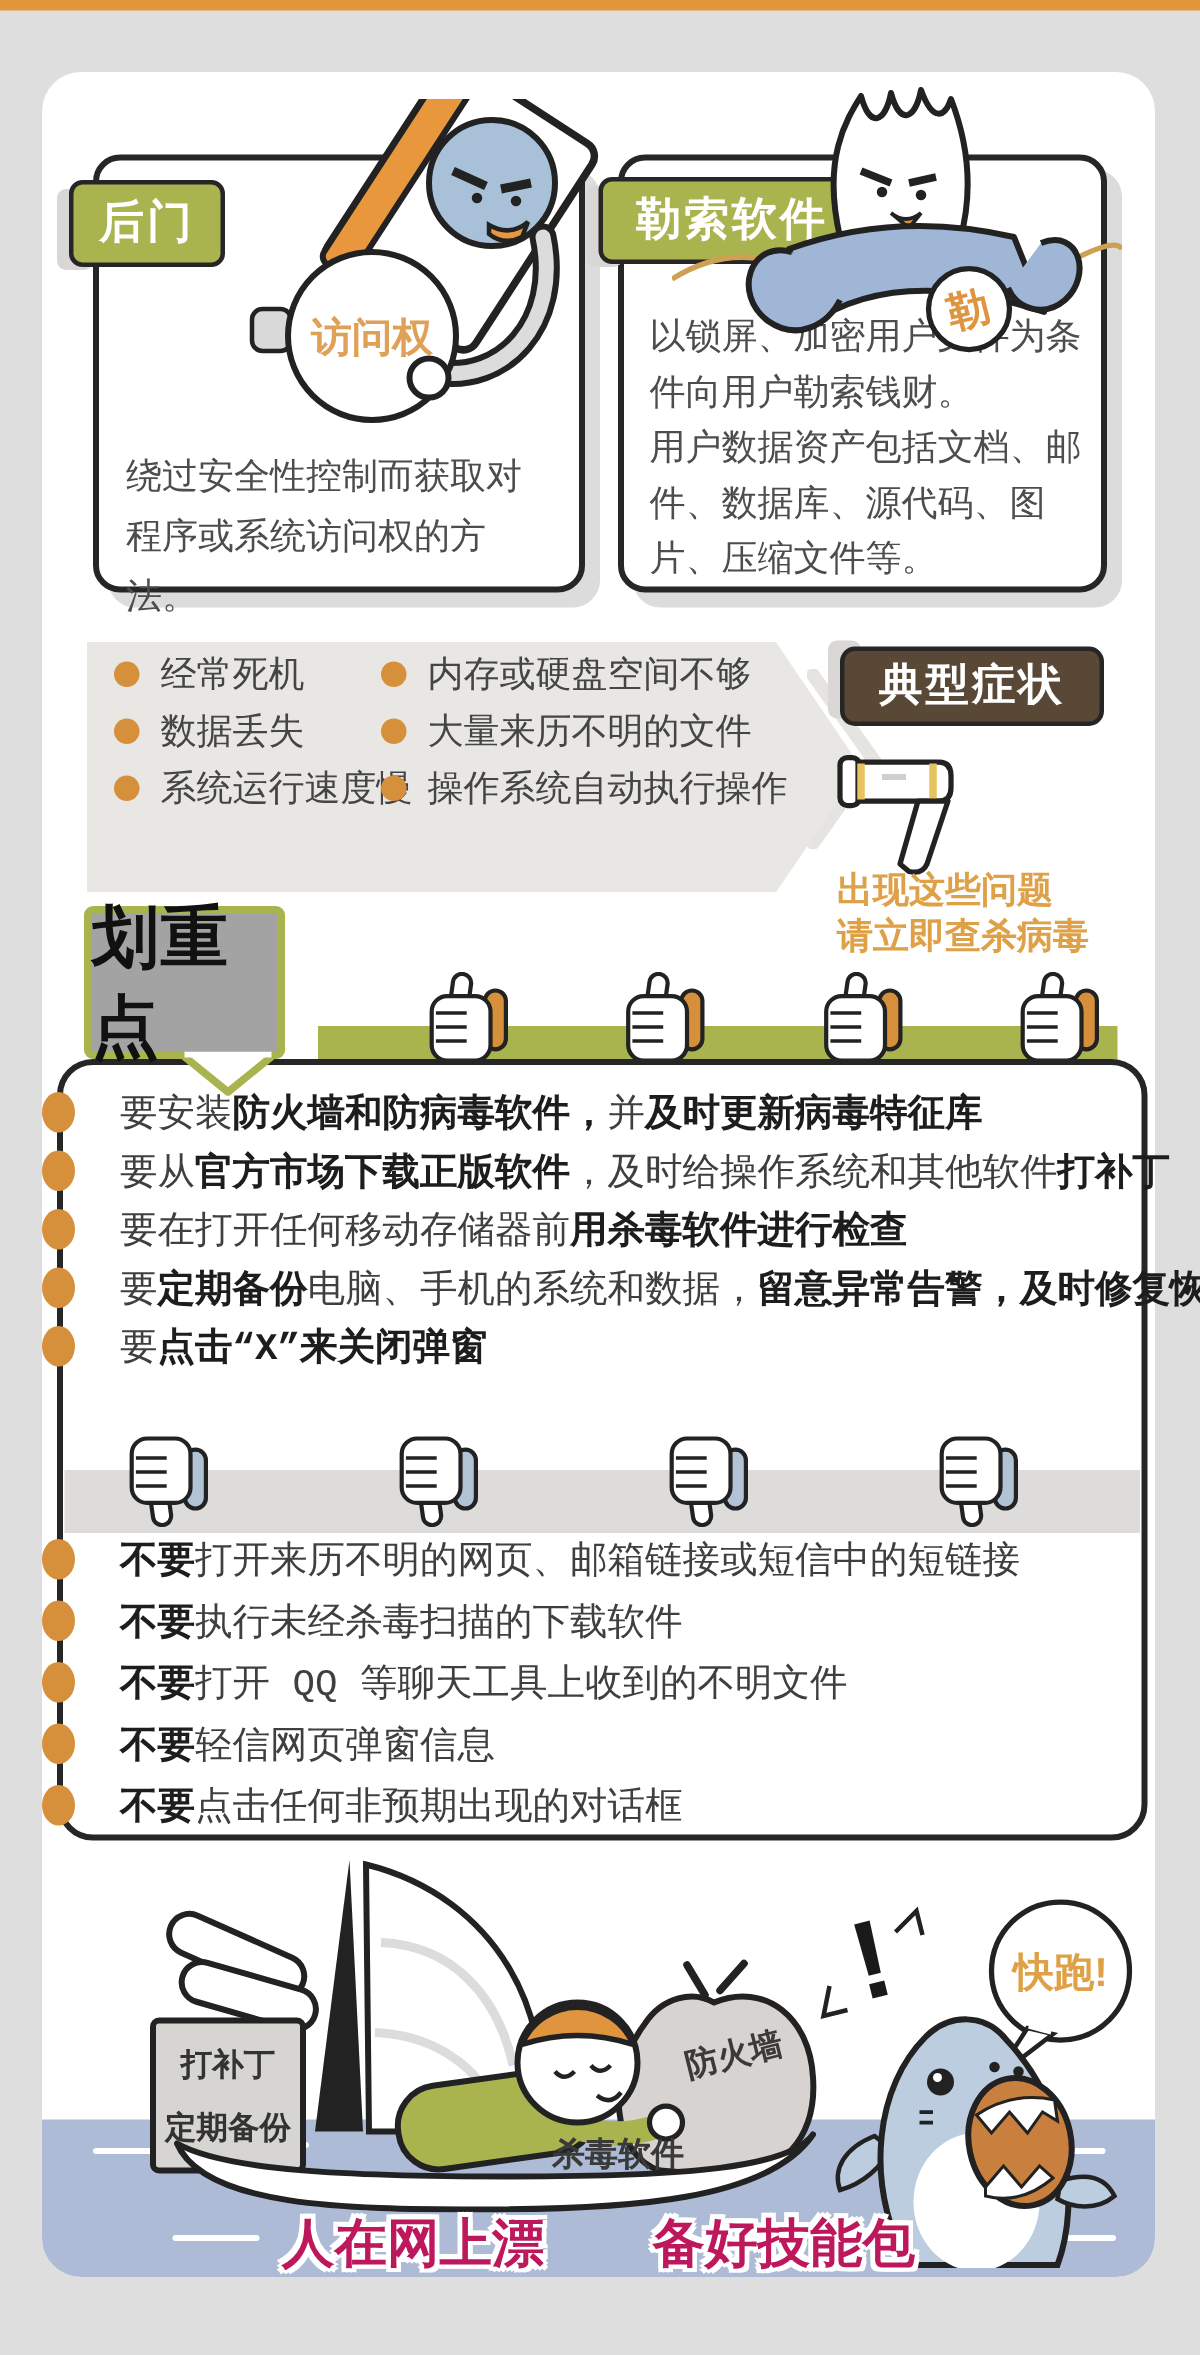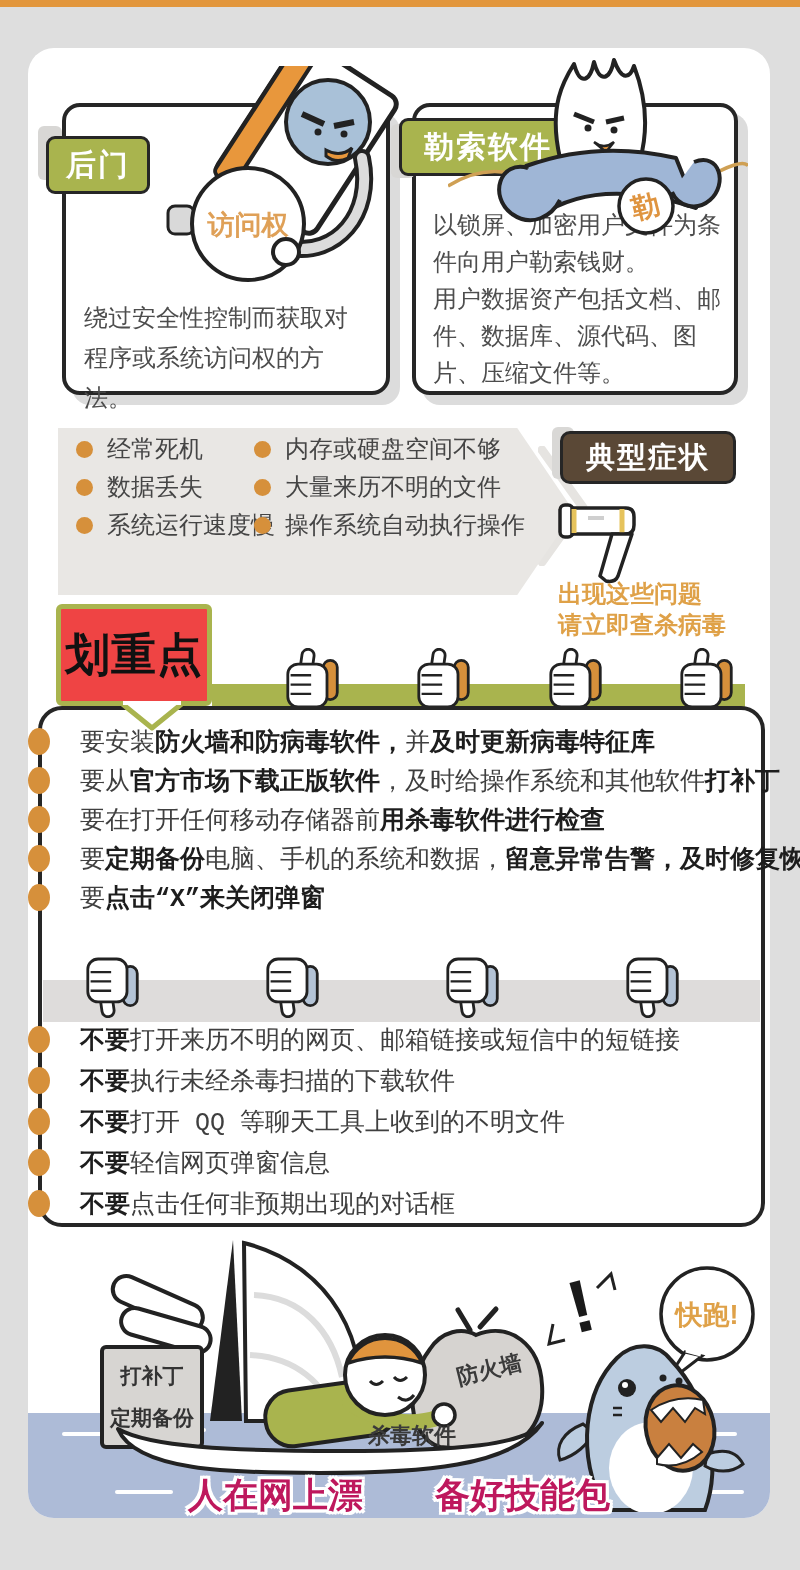--- a/index.html
+++ b/index.html
@@ -9,21 +9,21 @@
   .panel { position:absolute; left:28px; top:48px; width:742px; height:1470px; background:#ffffff; border-radius:26px; }
 
   
   .card { position:absolute; background:#fff; border:4px solid #262626; border-radius:18px; box-shadow:10px 10px 0 #dcdcdc; z-index:2; }
   .card-backdoor { left:62px; top:103px; width:328px; height:292px; }
   .card-ransom  { left:412px; top:103px; width:326px; height:292px; }
   .badge-tab { position:absolute; background:#d8d7d5; border-radius:6px; z-index:3; }
   .title-badge { position:absolute; z-index:4; color:#fff; font-weight:bold; text-align:center;
     border:3px solid #262626; border-radius:9px; letter-spacing:2px; }
   .olive-badge { background:#a9b44e; font-size:30px; line-height:52px; height:58px; }
-  .badge-backdoor { left:46px; top:136px; width:104px; }
+  .badge-backdoor { left:46px; top:120px; width:104px; }
   .badge-ransom  { left:399px; top:118px; width:178px; }
   .card-desc { position:absolute; z-index:4; color:#4d4d4d; font-size:24px; }
   .desc-backdoor { left:84px; top:298px; width:284px; line-height:40px; }
   .desc-ransom { left:433px; top:206px; width:294px; line-height:37px; }
 
   .illus { position:absolute; z-index:5; }
   .illus-backdoor { left:150px; top:66px; width:250px; height:238px; }
   .illus-ransom { left:448px; top:58px; width:300px; height:188px; }
 
   
@@ -42,21 +42,21 @@
   .thermo { position:absolute; left:554px; top:490px; z-index:2; }
   .warning { position:absolute; left:558px; top:578px; z-index:2; color:#dfa148; font-size:24px; font-weight:bold; line-height:31px; }
 
   
   .kp-bar-up { position:absolute; left:212px; top:684px; width:533px; height:26px; background:#a9b44e; z-index:1; }
   .thumbs-row { position:absolute; display:flex; justify-content:space-between; z-index:2; }
   .thumbs-up-row { left:285px; top:648px; width:450px; height:62px; }
   .thumbs-down-row { left:85px; top:956px; width:596px; height:64px; z-index:3; }
   .thumb-svg { width:56px; height:62px; }
   .flip { transform:scaleY(-1); }
-  .kp-header { position:absolute; left:56px; top:604px; width:156px; height:102px; background:#ef4444; border:5px solid #a9b44e;
+  .kp-header { position:absolute; left:56px; top:604px; width:134px; height:102px; background:#a3a3a3; border:5px solid #a9b44e;
     border-radius:6px; z-index:3; display:flex; align-items:center; justify-content:center; }
   .kp-header-text { font-size:45px; font-weight:900; color:#111; letter-spacing:1px; }
   .kp-notch { position:absolute; left:119px; top:701px; z-index:4; }
 
   
   .main-box { position:absolute; left:38px; top:706px; width:727px; height:521px; background:#fff;
     border:4px solid #262626; border-radius:24px; z-index:2; }
   .kp-list { position:absolute; left:43px; width:716px; z-index:3; }
   .dos-list { top:722px; }
   .donts-list { top:1019px; }

